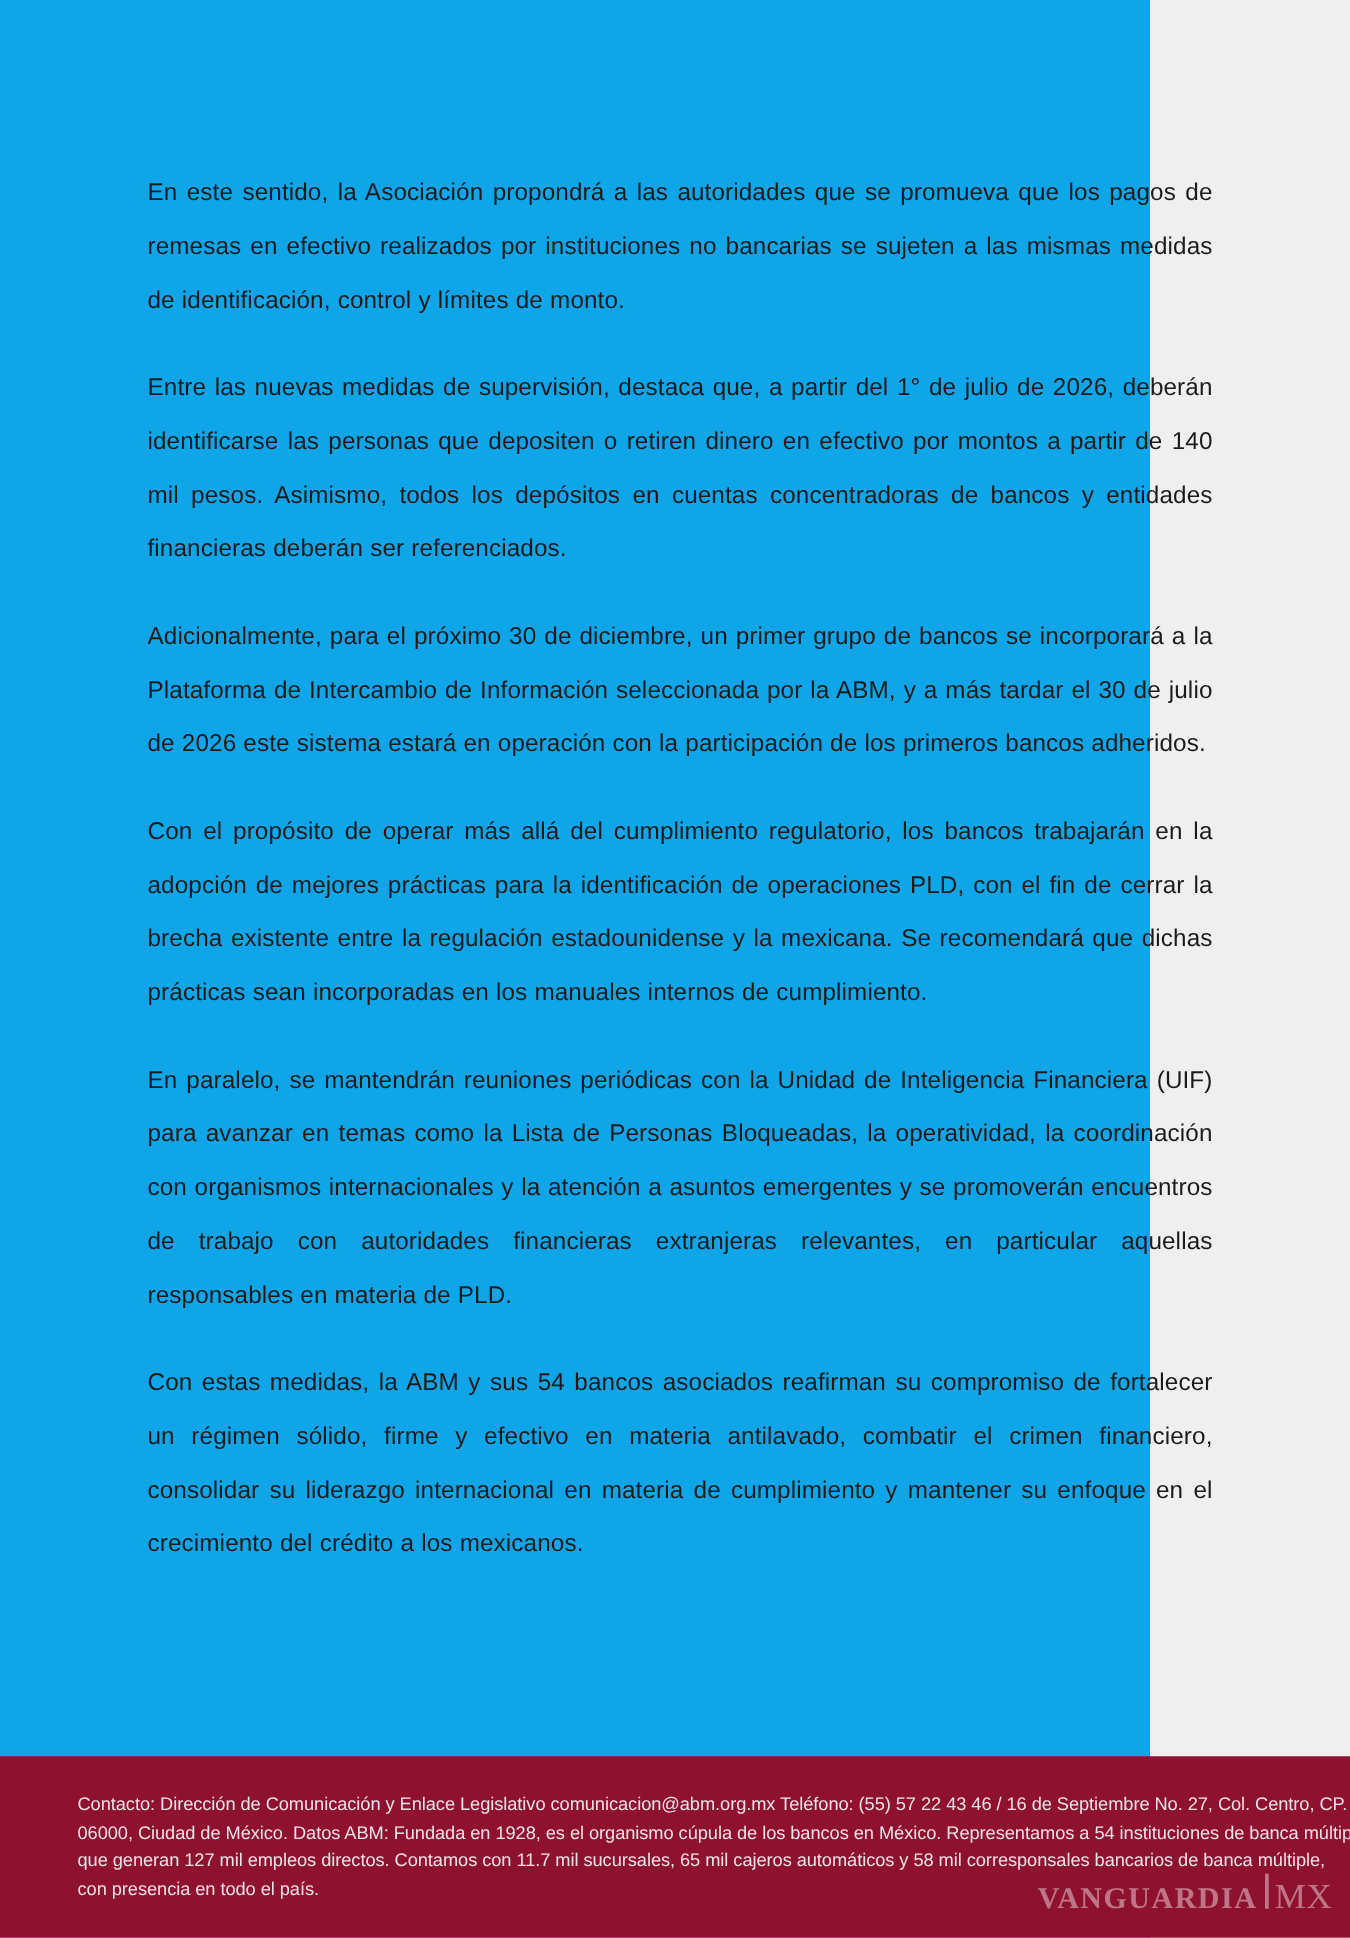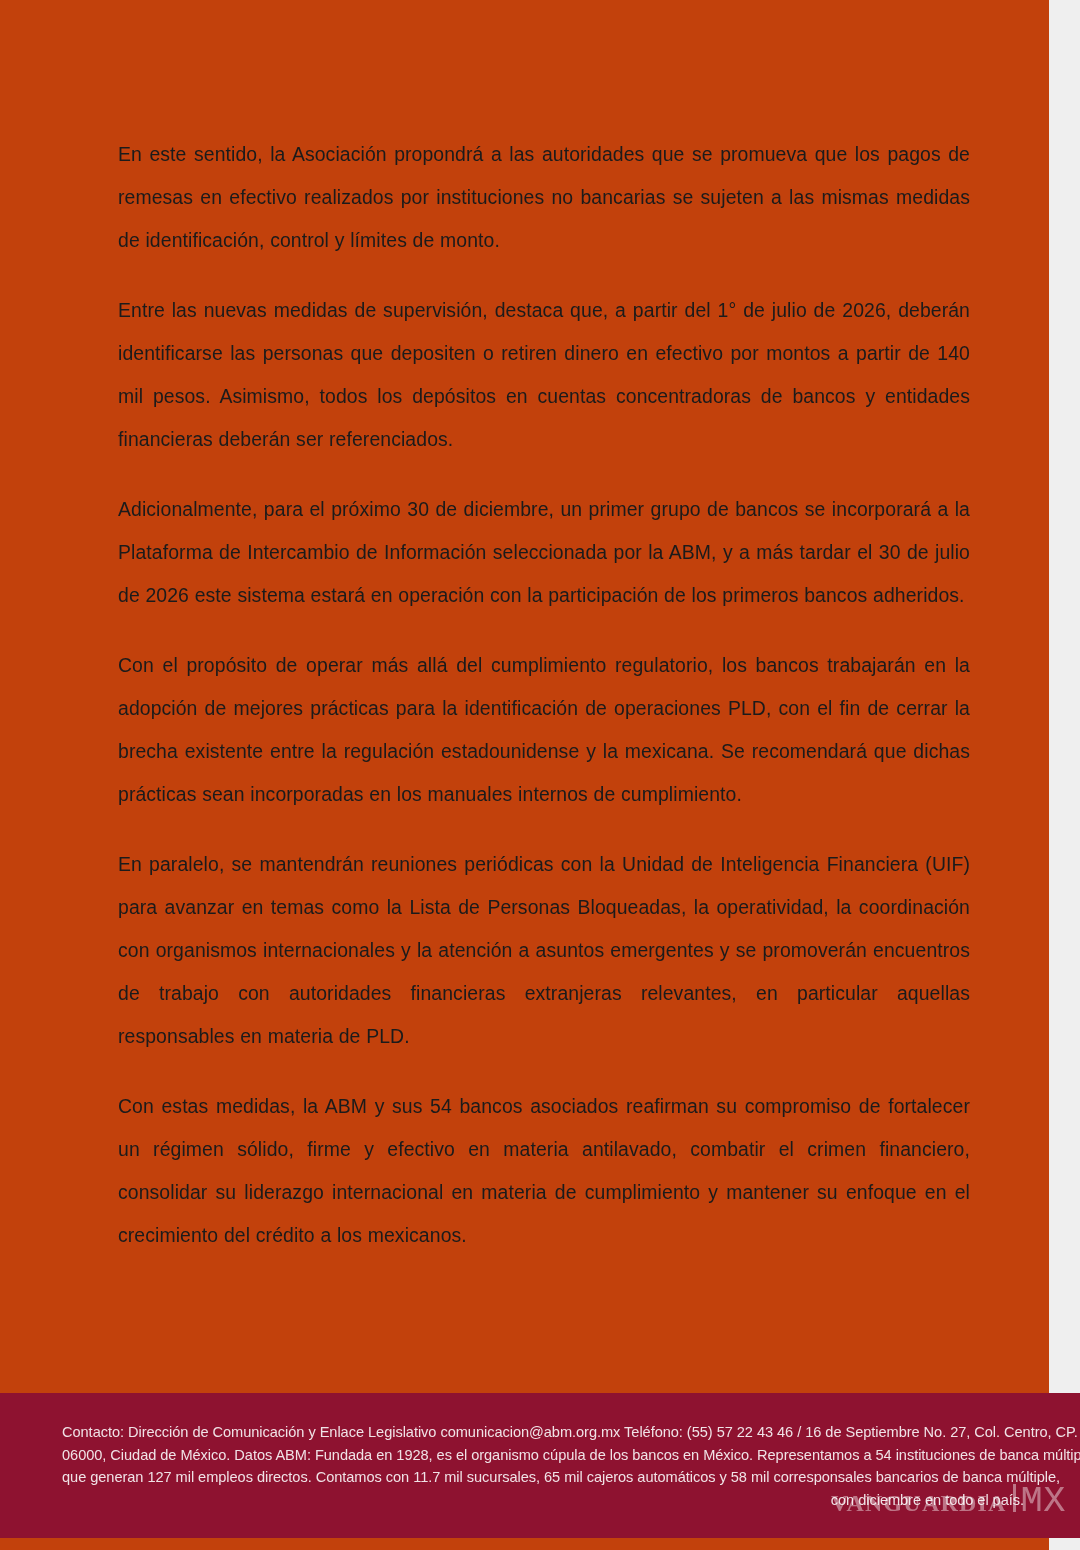--- a/index.html
+++ b/index.html
@@ -11,23 +11,23 @@
     width: 1080px;
     height: 1550px;
     background: #efefef;
     font-family: "Liberation Sans", sans-serif;
     overflow: hidden;
     position: relative;
   }
 
   .page {
     position: relative;
-    width: 1049px;
+    width: 920px;
     height: 1550px;
-    background: #c2410c;
+    background: #0ea5e9;
     box-sizing: border-box;
   }
 
   .doc-body {
     position: absolute;
     left: 118px;
     top: 133px;
     width: 852px;
   }
 
@@ -52,26 +52,25 @@
     font-weight: bold;
     color: #111111;
     letter-spacing: 0.5px;
     margin-top: 41px;
   }
 
   
   .footer-band {
     position: absolute;
     left: 0;
-    bottom: 12px;
+    bottom: 0;
     width: 1080px;
     height: 145px;
     background: #8e1230;
     overflow: hidden;
-    text-align: right;
   }
 
   .footer-text {
     position: absolute;
     left: 62px;
     top: 28px;
     width: 962px;
     font-family: "Liberation Sans", sans-serif;
     font-size: 14.6px;
     line-height: 22.6px;
@@ -104,23 +103,23 @@
   .watermark .wm-bar {
     display: inline-block;
     width: 3px;
     height: 28px;
     background: #ffffff;
     margin: 0 5px 0 6px;
     position: relative;
     top: 1px;
   }
   .watermark .wm-sub {
-    font-family: Liberation Mono, monospace;
+    font-family: Liberation Serif, serif;
     font-weight: normal;
-    font-size: 37px;
+    font-size: 28px;
     letter-spacing: 0.5px;
     color: #ffffff;
     line-height: 1;
   }
 </style>
 </head>
 <body>
 
 <div class="page">
 
@@ -135,21 +134,21 @@
 
 
   </div>
 
   <div class="footer-band">
 
     <div class="footer-text">
       <span class="fline">Contacto: Dirección de Comunicación y Enlace Legislativo comunicacion@abm.org.mx Teléfono: (55) 57 22 43 46 / 16 de Septiembre No. 27, Col. Centro, CP.</span>
       <span class="fline">06000, Ciudad de México. Datos ABM: Fundada en 1928, es el organismo cúpula de los bancos en México. Representamos a 54 instituciones de banca múltiple</span>
       <span class="fline">que generan 127 mil empleos directos. Contamos con 11.7 mil sucursales, 65 mil cajeros automáticos y 58 mil corresponsales bancarios de banca múltiple,</span>
-      <span class="fline">con diciembre en todo el país.</span>
+      <span class="fline">con presencia en todo el país.</span>
     </div>
 
     <div class="watermark">
       <span class="wm-main">VANGUARDIA</span>
       <span class="wm-bar"></span>
       <span class="wm-sub">MX</span>
     </div>
 
   </div>
 

